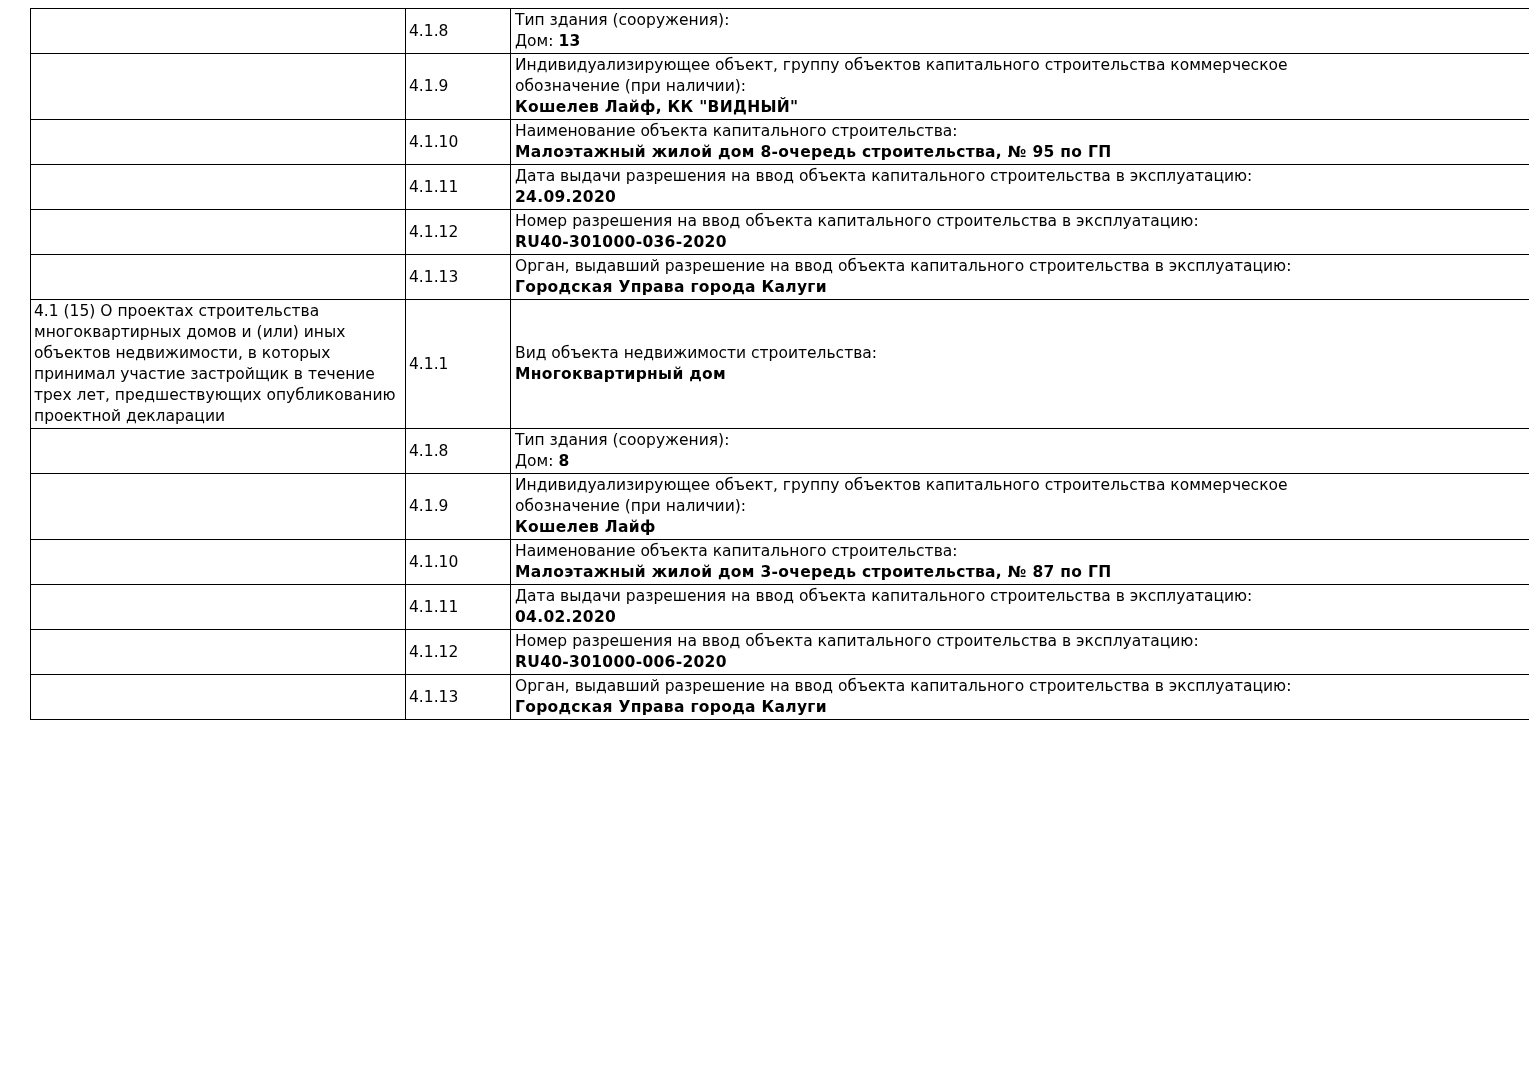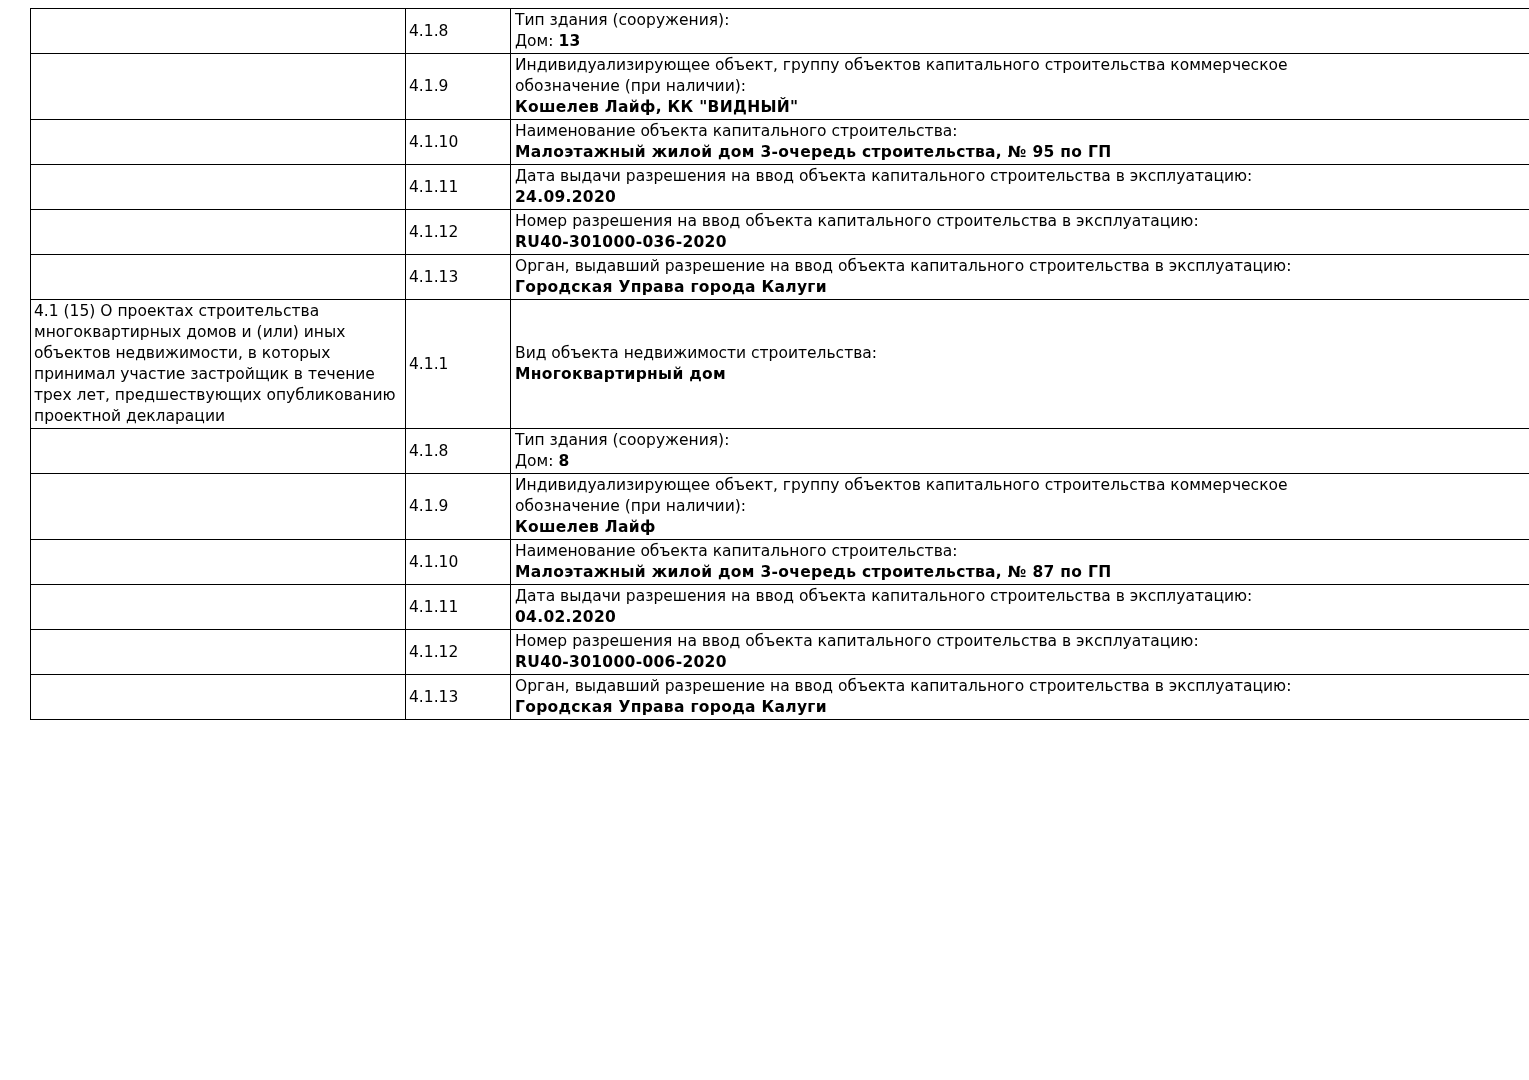--- a/index.html
+++ b/index.html
@@ -74,21 +74,21 @@
   </tr>
         <tr>
     <td class="c1">
       <div class="section-text"></div>
     </td>
     <td class="c2">
       <span class="code">4.1.10</span>
     </td>
     <td class="c3">
       <div class="field-label">Наименование объекта капитального строительства:</div>
-      <div class="value-line"><span class="value-prefix"></span><span class="field-value">Малоэтажный жилой дом 3-очередь строительства, № 95 по ГП</span></div>
+      <div class="value-line"><span class="value-prefix"></span><span class="field-value">Малоэтажный жилой дом 8-очередь строительства, № 95 по ГП</span></div>
     </td>
   </tr>
         <tr>
     <td class="c1">
       <div class="section-text"></div>
     </td>
     <td class="c2">
       <span class="code">4.1.11</span>
     </td>
     <td class="c3">

